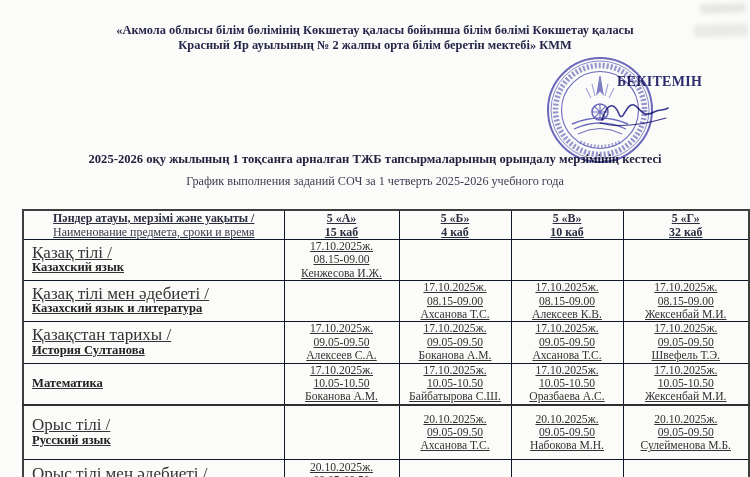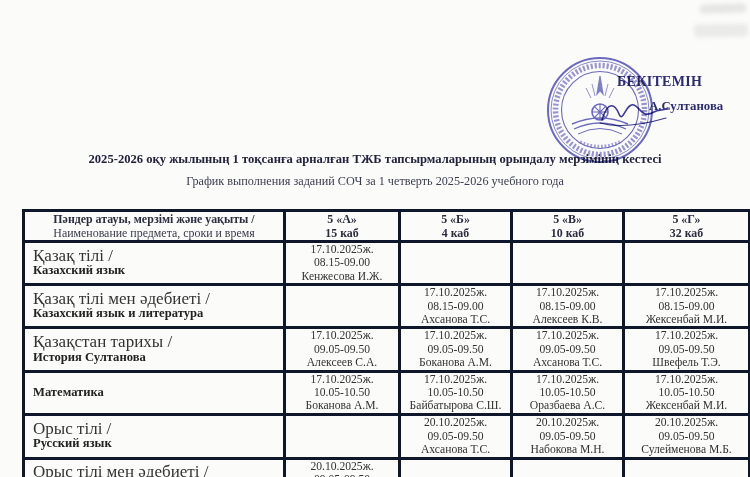--- a/index.html
+++ b/index.html
@@ -30,41 +30,44 @@
   .smudge { position:absolute; background:#9a9a9a; opacity:0.22; filter:blur(2px); border-radius:3px; }
   .smudge.s1 { left:700px; top:4px;  width:46px; height:9px;  transform:rotate(-2deg); }
   .smudge.s2 { left:694px; top:24px; width:54px; height:13px; transform:rotate(-1deg); opacity:0.17; }
 
   
   table.schedule {
     position:absolute; left:22px; top:209px; width:726px;
     border-collapse:collapse; table-layout:fixed;
     border:2px solid #3e3e3e;
   }
-  table.schedule td { border:3px solid #0f172a; padding:0 2px; vertical-align:middle; overflow:hidden; }
+  table.schedule td { border:1px solid #0f172a; padding:0 2px; vertical-align:middle; overflow:hidden;text-decoration:underline; }
   tr.hdr td { text-align:center; font-weight:bold; font-size:11.9px; line-height:14px; color:#2c2c40; }
   .hdr-sub2 { font-weight:normal; color:#3a3a4e; }
   .subject-cell { padding:2px 6px 2px 8px !important; text-align:left; }
   .subj-kk { font-size:17px; line-height:15.5px; color:#333; }
   .subj-ru { font-size:12.6px; line-height:15.5px; font-weight:bold; color:#222; }
   td.slot { text-align:center; font-size:11.6px; line-height:13.4px; color:#333; }
   tr.thick td { border-bottom:2.5px solid #2e2e2e; }
 </style>
 </head>
 <body>
 
 <div class="page">
 
   <div class="smudge s1"></div>
   <div class="smudge s2"></div>
 
+  <div class="org-header">
+    <div>«Акмола облысы білім бөлімінің Көкшетау қаласы бойынша білім бөлімі Көкшетау қаласы</div>
+    <div>Красный Яр ауылының № 2 жалпы орта білім беретін мектебі» КММ</div>
+  </div>
 
   <div class="approval">
     <div class="approve-line">БЕКІТЕМІН</div>
-    <div class="name-line">А.Султанова</div>
   </div>
 
   <svg class="sig-svg" width="76" height="38" viewBox="0 0 76 38">
     <path d="M6,26 C12,6 19,10 23,20 C27,30 30,8 38,11 C44,13 46,25 58,18 C63,15 68,17 72,14" fill="none" stroke="#3a3a92" stroke-width="1.6" stroke-linecap="round"></path>
     <path d="M4,29 C22,34 46,31 70,24" fill="none" stroke="#3a3a92" stroke-width="1.1" stroke-linecap="round"></path>
   </svg>
 
   <svg class="stamp-svg" width="112" height="112" viewBox="0 0 112 112">
     <g stroke="#4b4ab2" fill="none">
       <circle cx="56" cy="56" r="52" stroke-width="2"></circle>
@@ -224,21 +227,21 @@
           <div>10.05-10.50</div>
           <div>Оразбаева А.С.</div>
         </td>
         <td class="slot">
           <div>17.10.2025ж.</div>
           <div>10.05-10.50</div>
           <div>Жексенбай М.И.</div>
         </td>
       </tr>
 
-      <tr style="height:44px">
+      <tr style="height:55px">
         <td class="subject-cell">
           <div class="subj-kk">Орыс тілі /</div>
           <div class="subj-ru">Русский язык</div>
         </td>
         <td class="slot">
           <div></div>
           <div></div>
           <div></div>
         </td>
         <td class="slot">

